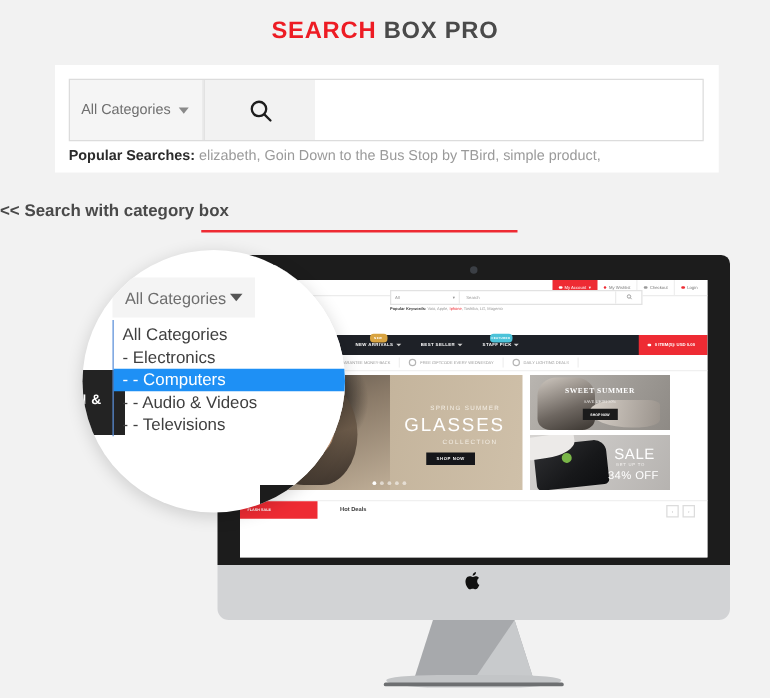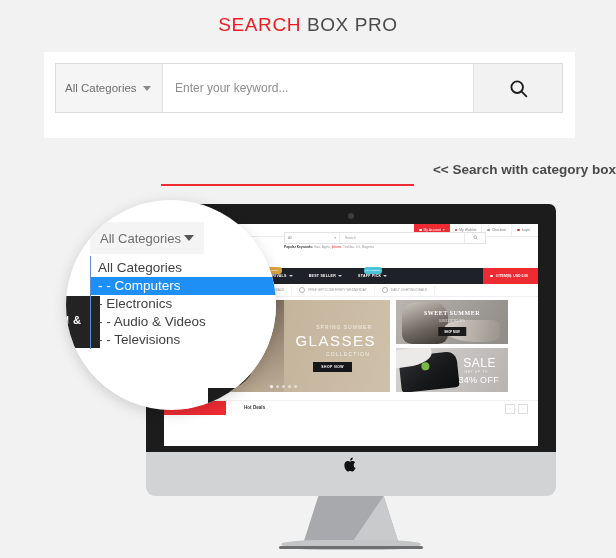--- a/index.html
+++ b/index.html
@@ -8,21 +8,21 @@
     background:#f2f2f2;
     font-family:"Liberation Sans", sans-serif;
     overflow:hidden;
     position:relative;
   }
 
   
   .page-title{
     position:absolute;left:0;top:14px;width:616px;
     text-align:center;
-    font-size:19px;font-weight:normal;letter-spacing:.6px;
+    font-size:19px;font-weight:bold;letter-spacing:.6px;
   }
   .page-title .t-red{color:#ed1c24;}
   .page-title .t-dark{color:#4a4a4a;}
 
   
   .search-panel{
     position:absolute;left:44px;top:52px;width:531px;height:86px;
     background:#ffffff;
   }
   .search-bar{
@@ -71,34 +71,34 @@
   .popular{
     position:absolute;left:11px;top:66px;
     font-size:11.5px;line-height:14px;
     white-space:nowrap;
   }
   .popular .lbl{color:#2b2b2b;font-weight:bold;}
   .popular .terms{color:#9a9a9a;}
 
   
   .caption-wrap{
-    position:absolute;left:0;top:160px;width:616px;text-align:right;
+    position:absolute;left:0;top:160px;width:616px;text-align:left;
   }
   .caption-text{
     font-size:13.5px;color:#4a4a4a;font-weight:bold;
     display:inline-block;padding-bottom:6px;
   }
   .caption-rule{
     position:absolute;left:161px;top:184px;width:253px;height:2px;
     background:#ee2b33;
   }
 
   
   .imac{
-    position:absolute;left:146px;top:204px;width:410px;height:318px;
+    position:absolute;left:174px;top:204px;width:410px;height:318px;
   }
   .imac-body{
     position:absolute;left:0;top:0;width:410px;height:248px;
     background:#1c1c1c;
     border-radius:7px 7px 0 0;
   }
   .imac-cam{
     position:absolute;left:50%;top:9px;margin-left:-3px;
     width:6px;height:6px;border-radius:50%;
     background:#3b3f45;
@@ -390,31 +390,34 @@
   <span class="t-dark">BOX PRO</span>
 </div>
 
 <div class="search-panel">
 
   <div class="search-bar">
     <div class="cat-select">
       <span>All Categories</span>
       <span class="caret"></span>
     </div>
-    <input class="kw-input" type="text" placeholder="Enter your keyword..." style="">
     <div class="search-btn">
       <span>
         <svg width="21" height="21" viewBox="0 0 24 24" fill="none" stroke="#1d1d1d" stroke-width="2.1">
           <circle cx="10.5" cy="10.5" r="6.6"></circle>
           <line x1="15.4" y1="15.4" x2="21" y2="21" stroke-linecap="round"></line>
         </svg>
       </span>
     </div>
   </div>
 
+  <div class="popular">
+    <span class="lbl">Popular Searches:</span>
+    <span class="terms">elizabeth, Goin Down to the Bus Stop by TBird,  simple product,</span>
+  </div>
 </div>
 
 <div class="caption-wrap">
   <span class="caption-text">&lt;&lt; Search with category box</span>
 </div>
 <div class="caption-rule"></div>
 
 <div class="imac">
   <div class="imac-body">
     <div class="imac-cam"></div>
@@ -600,19 +603,19 @@
   <div class="mag-bg-dark-txt">ON &amp;</div>
   <div class="mag-bg-dark3"></div>
 
   <div class="mag-cat">
     <span>All Categories</span>
     <span class="mag-caret"></span>
   </div>
 
   <div class="mag-list">
     <div class="mag-item">All Categories</div>
+    <div class="mag-item">- Electronics</div>
     <div class="mag-item sel">- - Computers</div>
-    <div class="mag-item">- Electronics</div>
     <div class="mag-item">- - Audio &amp; Videos</div>
     <div class="mag-item">- - Televisions</div>
   </div>
   <div class="mag-tail">-</div>
 </div>
 
 </body></html>

